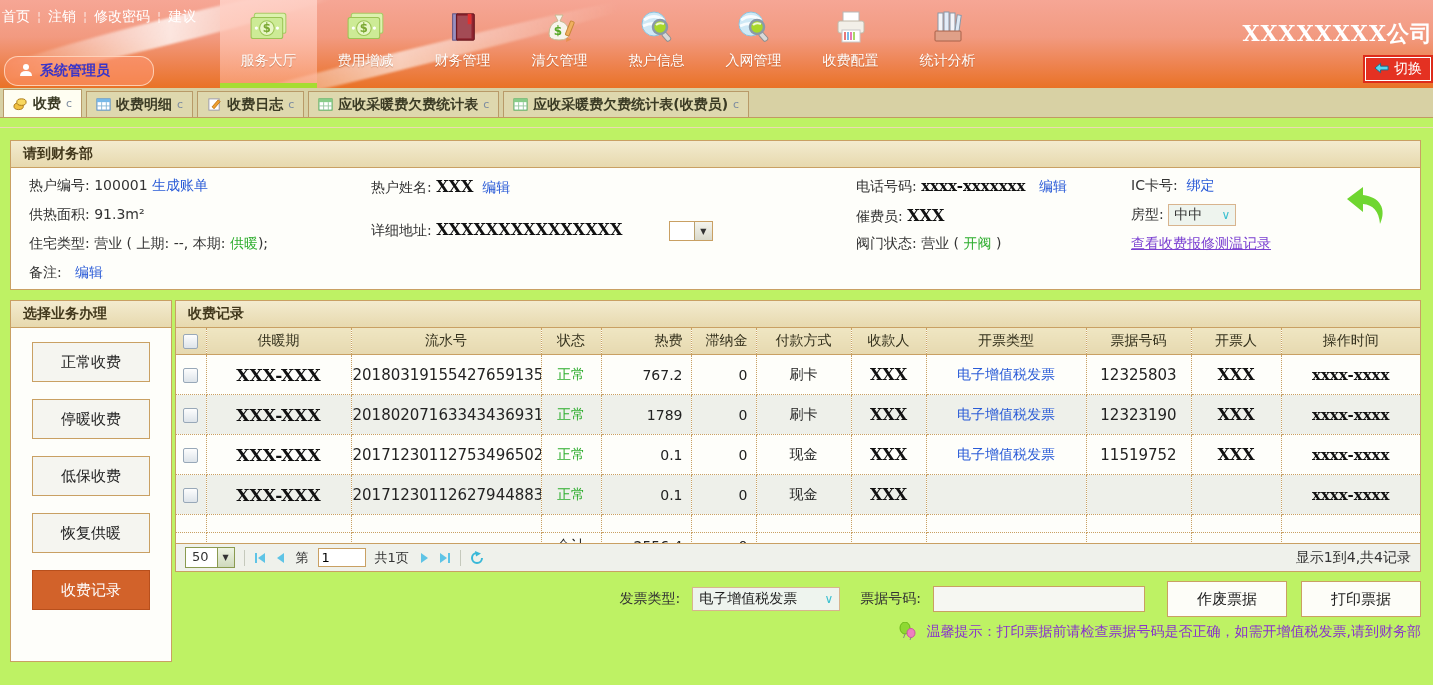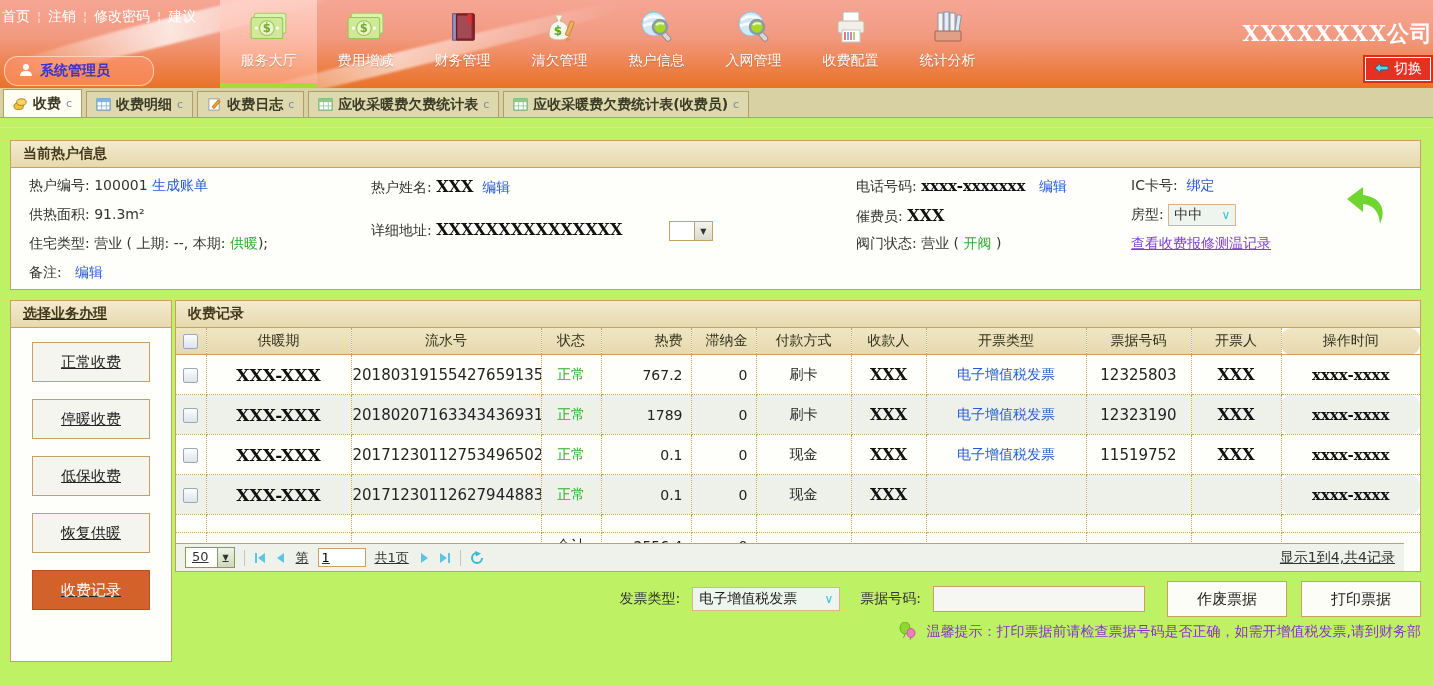--- a/index.html
+++ b/index.html
@@ -67,33 +67,33 @@
   .sbtn{display:block;width:118px;height:40px;margin:17px auto 5px;background:#f5f5f0;border:1px solid #c9a063;
         font-size:15px;color:#222;cursor:pointer;font-family:inherit;}
   .sbtn:first-child{margin-top:14px;}
   .sbtn.active{background:#d2622a;color:#fff;border-color:#b84f1c;}
 
   
   table.rec{width:100%;border-collapse:collapse;table-layout:fixed;font-size:14px;}
   table.rec th{height:24px;background:linear-gradient(#efe6c2,#e6d9b0);border-right:1px dotted #c9a063;
                border-bottom:1px solid #c9a063;font-weight:normal;color:#33301c;overflow:hidden;}
   table.rec td{height:37px;border-right:1px dotted #c9a063;border-bottom:1px dotted #c9a063;overflow:hidden;white-space:nowrap;}
-  table.rec th:last-child,table.rec td:last-child{border-right:none;border-radius:11px;}
+  table.rec th:last-child,table.rec td:last-child{border-right:none;}
   tr.alt td{background:#eef0ea;}
   tr.spacer td{height:15px;background:#fefefa;}
   tr.sum td{height:23px;border-bottom:none;background:#fefefa;}
   .c{text-align:center;}
   .r{text-align:right;padding-right:8px;}
   .status{color:#2fae2f;}
   .cb{display:inline-block;width:13px;height:13px;border:1px solid #98a8b8;border-radius:2px;
       background:linear-gradient(#fdfdfd,#dde4ea);vertical-align:middle;cursor:pointer;}
 
   
-  .pager{position:absolute;left:0;right:16px;bottom:0;height:27px;background:#eff1eb;border-top:1px solid #c9a063;
-         display:flex;align-items:center;gap:9px;padding:0 9px;font-size:13px;color:#333;text-decoration:underline;}
+  .pager{position:absolute;left:0;right:0;bottom:0;height:27px;background:#eff1eb;border-top:1px solid #c9a063;
+         display:flex;align-items:center;gap:9px;padding:0 9px;font-size:13px;color:#333;}
   .pg-sel{display:inline-flex;align-items:stretch;border:1px solid #8a9a50;background:#fff;height:21px;box-sizing:border-box;}
   .pg-sel .v{padding:1px 8px 0 6px;font-size:13px;}
   .pg-sel .btn{width:16px;background:linear-gradient(#eef4e4,#cfd9bc);border-left:1px solid #8a9a50;
                display:flex;align-items:center;justify-content:center;font-size:8px;color:#333;cursor:pointer;}
   .psep{width:1px;height:16px;background:#c5c9bc;}
   .pgi{display:flex;align-items:center;cursor:pointer;}
   .pg-input{width:40px;height:17px;border:1px solid #c9a063;font-size:13px;padding:0 3px;font-family:inherit;}
   .pg-summary{margin-left:auto;font-size:14px;color:#333;}
 
   
@@ -309,21 +309,21 @@
             <line x1="1" y1="9.5" x2="15" y2="9.5" stroke="#98c8a0"></line>
           </svg>
       </span>
       <span>应收采暖费欠费统计表(收费员)</span>
       <span class="tref">c</span>
     </div>
   </div>
   <div class="content-rule"></div>
 
   <div class="panel" style="left:10px;top:140px;width:1411px;height:150px;">
-    <div class="panel-h">当前热户信息</div>
+    <div class="panel-h">请到财务部</div>
     <div class="pbody" style="height:122px;">
 
       <div class="f" style="left:18px;top:9px;">
         <span>热户编号:</span>
         <span>100001</span>
         <a class="lk">生成账单</a>
       </div>
       <div class="f" style="left:360px;top:9px;">
         <span>热户姓名:</span>
         <span class="xv">XXX</span>&nbsp;
@@ -382,21 +382,21 @@
       </div>
 
       <span class="undo-arrow">
         <svg width="50" height="50" viewBox="0 0 50 50">
             <path d="M21 7 L21 15 C38 17 45 29 38 44 C37 31 31 25 21 24 L21 32 L5 19 Z" fill="#6fd630"></path>
           </svg>
       </span>
     </div>
   </div>
 
-  <div class="panel" style="left:10px;top:300px;width:162px;height:362px;text-decoration:underline;">
+  <div class="panel" style="left:10px;top:300px;width:162px;height:362px;">
     <div class="panel-h">选择业务办理</div>
     <div class="pbody">
       <button class="sbtn">正常收费</button>
       <button class="sbtn">停暖收费</button>
       <button class="sbtn">低保收费</button>
       <button class="sbtn">恢复供暖</button>
       <button class="sbtn active">收费记录</button>
     </div>
   </div>
 

